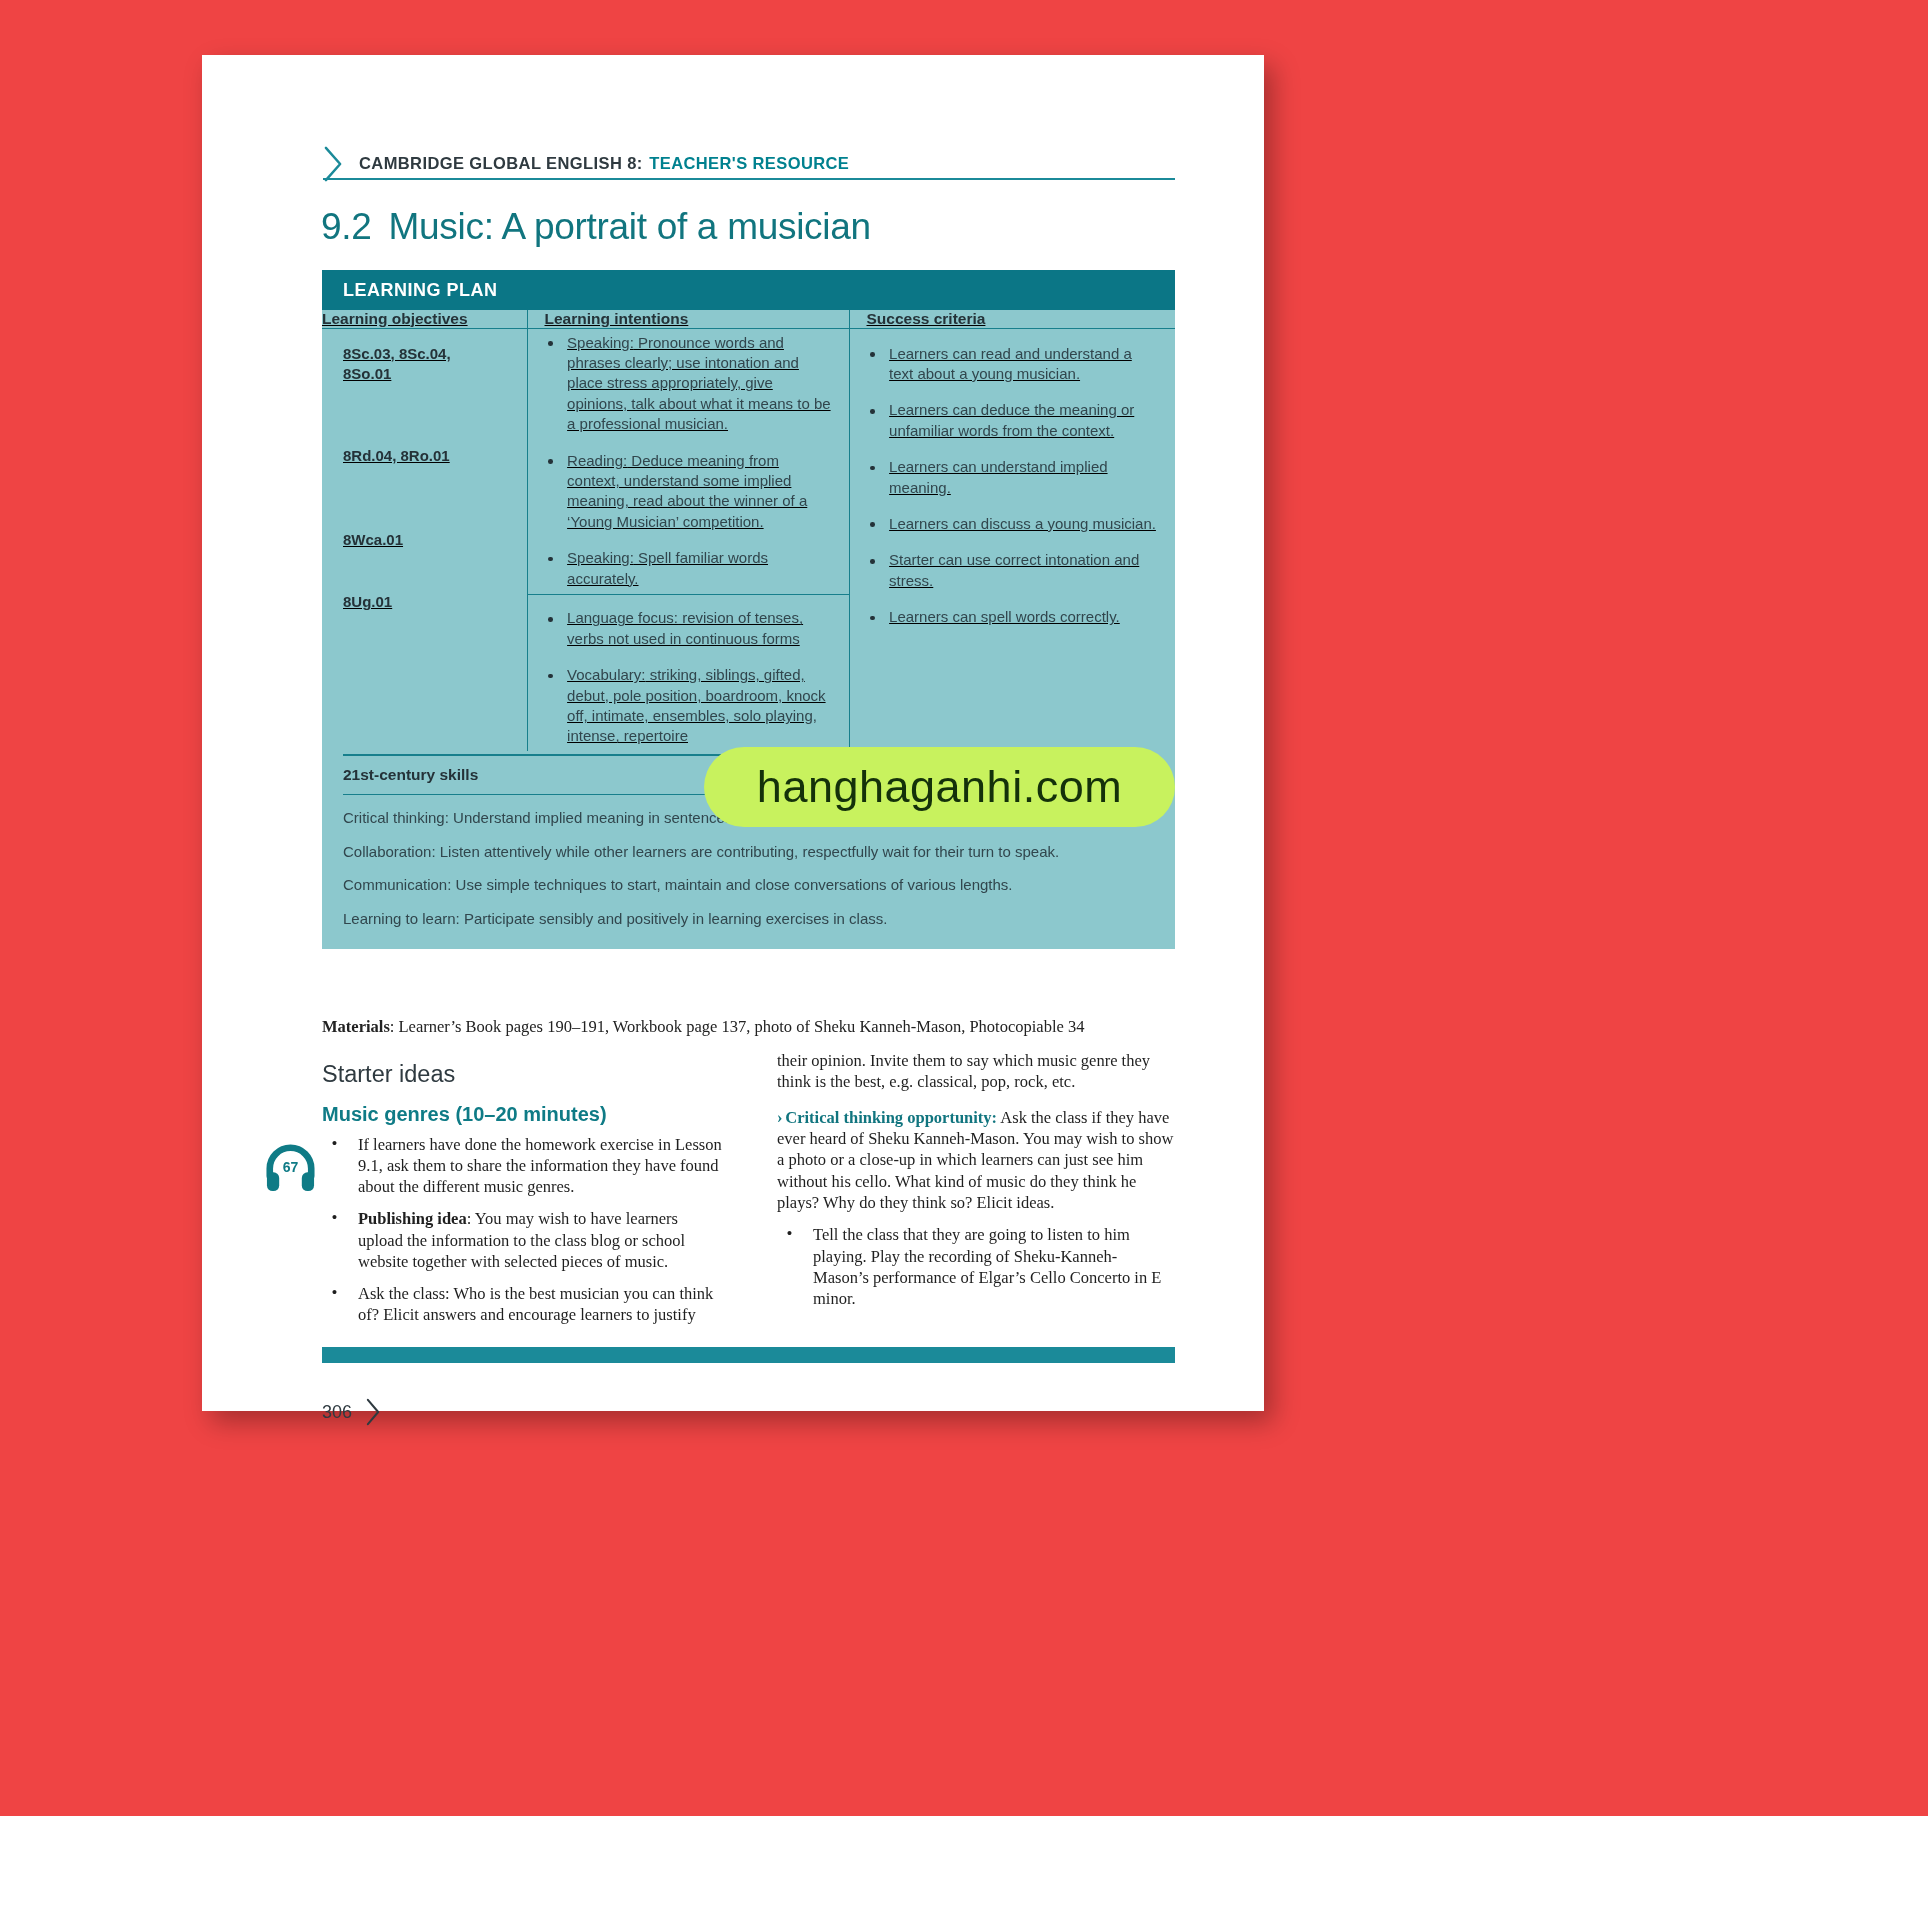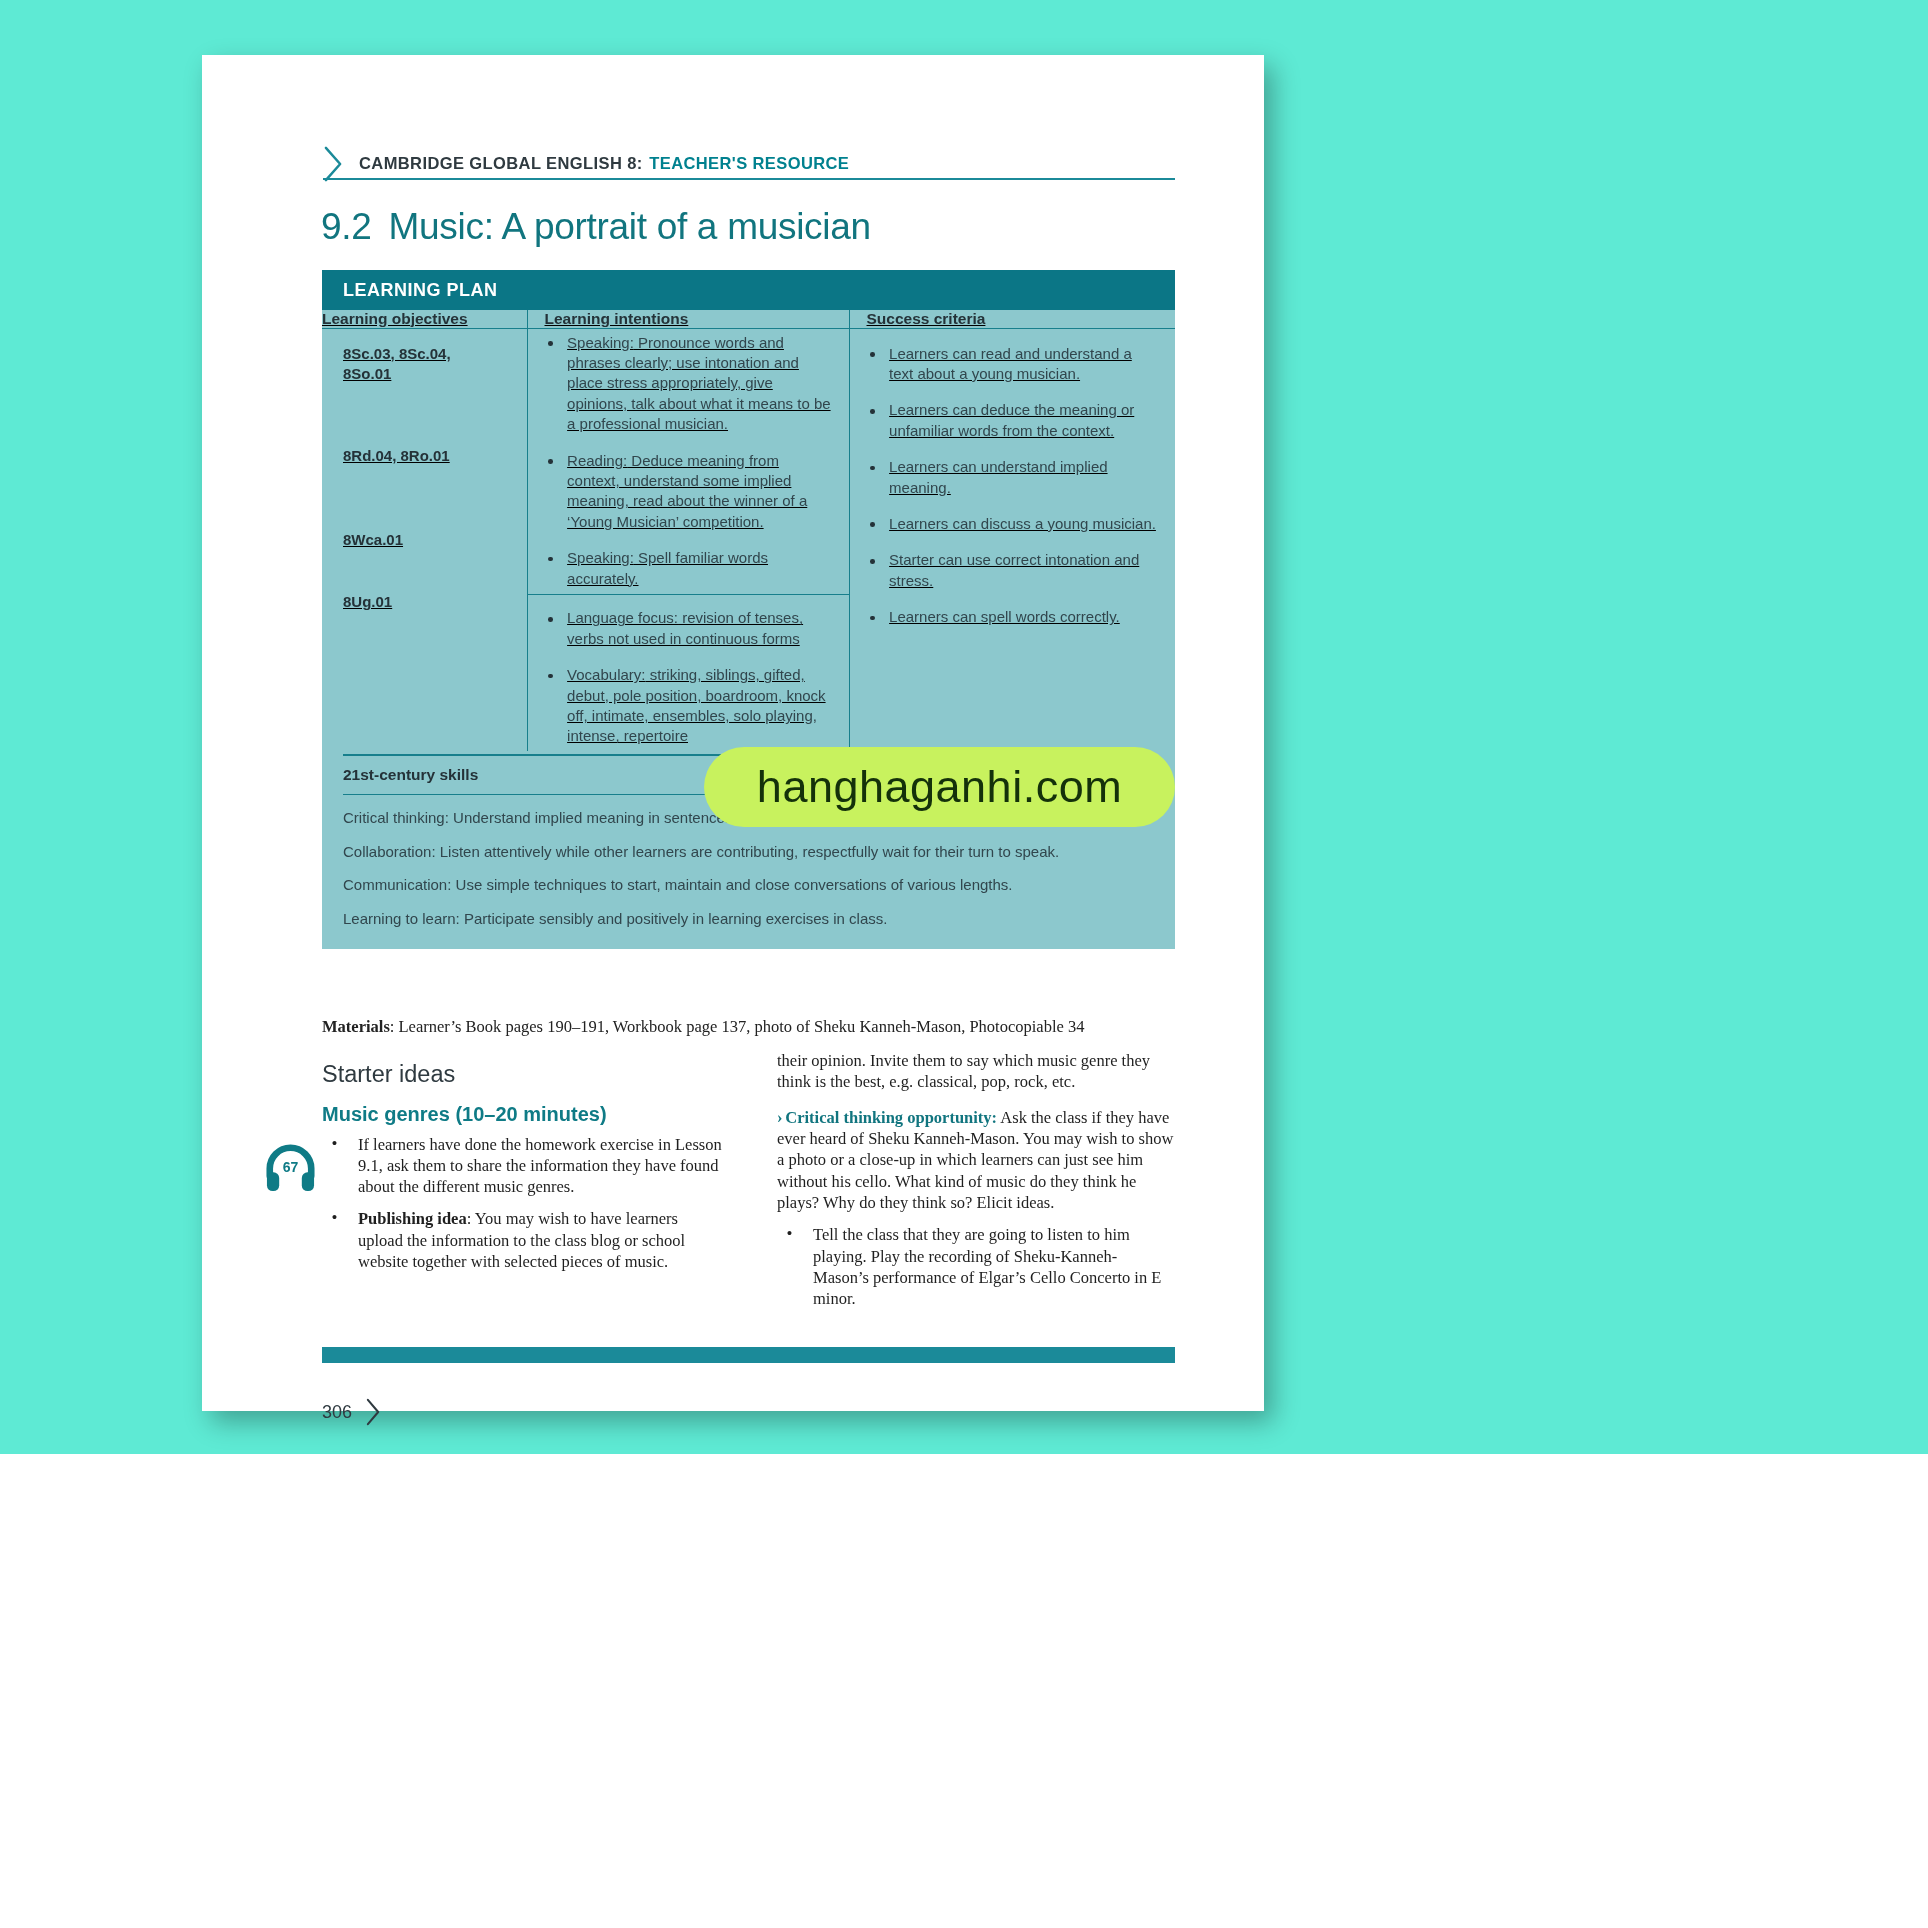--- a/index.html
+++ b/index.html
@@ -8,22 +8,22 @@
     width: 1928px;
     height: 1928px;
     background: #ffffff;
     font-family: "Liberation Sans", sans-serif;
     overflow: hidden;
   }
 
   #stage {
     position: relative;
     width: 1928px;
-    height: 1454px;
-    background: #5eead4;
+    height: 1816px;
+    background: #ef4444;
   }
 
   
   .page-sheet {
     position: absolute;
     left: 202px;
     top: 55px;
     width: 1062px;
     height: 1356px;
     background: #ffffff;
@@ -456,20 +456,21 @@
             </svg>
             <div class="hp-num">67</div>
           </div>
         </div>
 
         <div class="sub-h">Music genres (10–20 minutes)</div>
 
         <ul class="serif-list">
           <li><span>If learners have done the homework exercise in Lesson 9.1, ask them to share the information they have found about the different music genres.</span></li>
           <li><span class="bold">Publishing idea</span><span>: You may wish to have learners upload the information to the class blog or school website together with selected pieces of music.</span></li>
+          <li><span>Ask the class: </span><span class="ital">Who is the best musician you can think of?</span><span> Elicit answers and encourage learners to justify</span></li>
         </ul>
       </div>
 
       <div class="col-right">
         <div class="serif-p">their opinion. Invite them to say which music genre they think is the best, e.g. classical, pop, rock, etc.</div>
 
         <div class="cto">
           <span class="cto-chev">›</span><span class="cto-label">Critical thinking opportunity:</span><span> Ask the class if they have ever heard of Sheku Kanneh-Mason. You may wish to show a photo or a close-up in which learners can just see him without his cello. What kind of music do they think he plays? Why do they think so? Elicit ideas.</span>
         </div>
 

